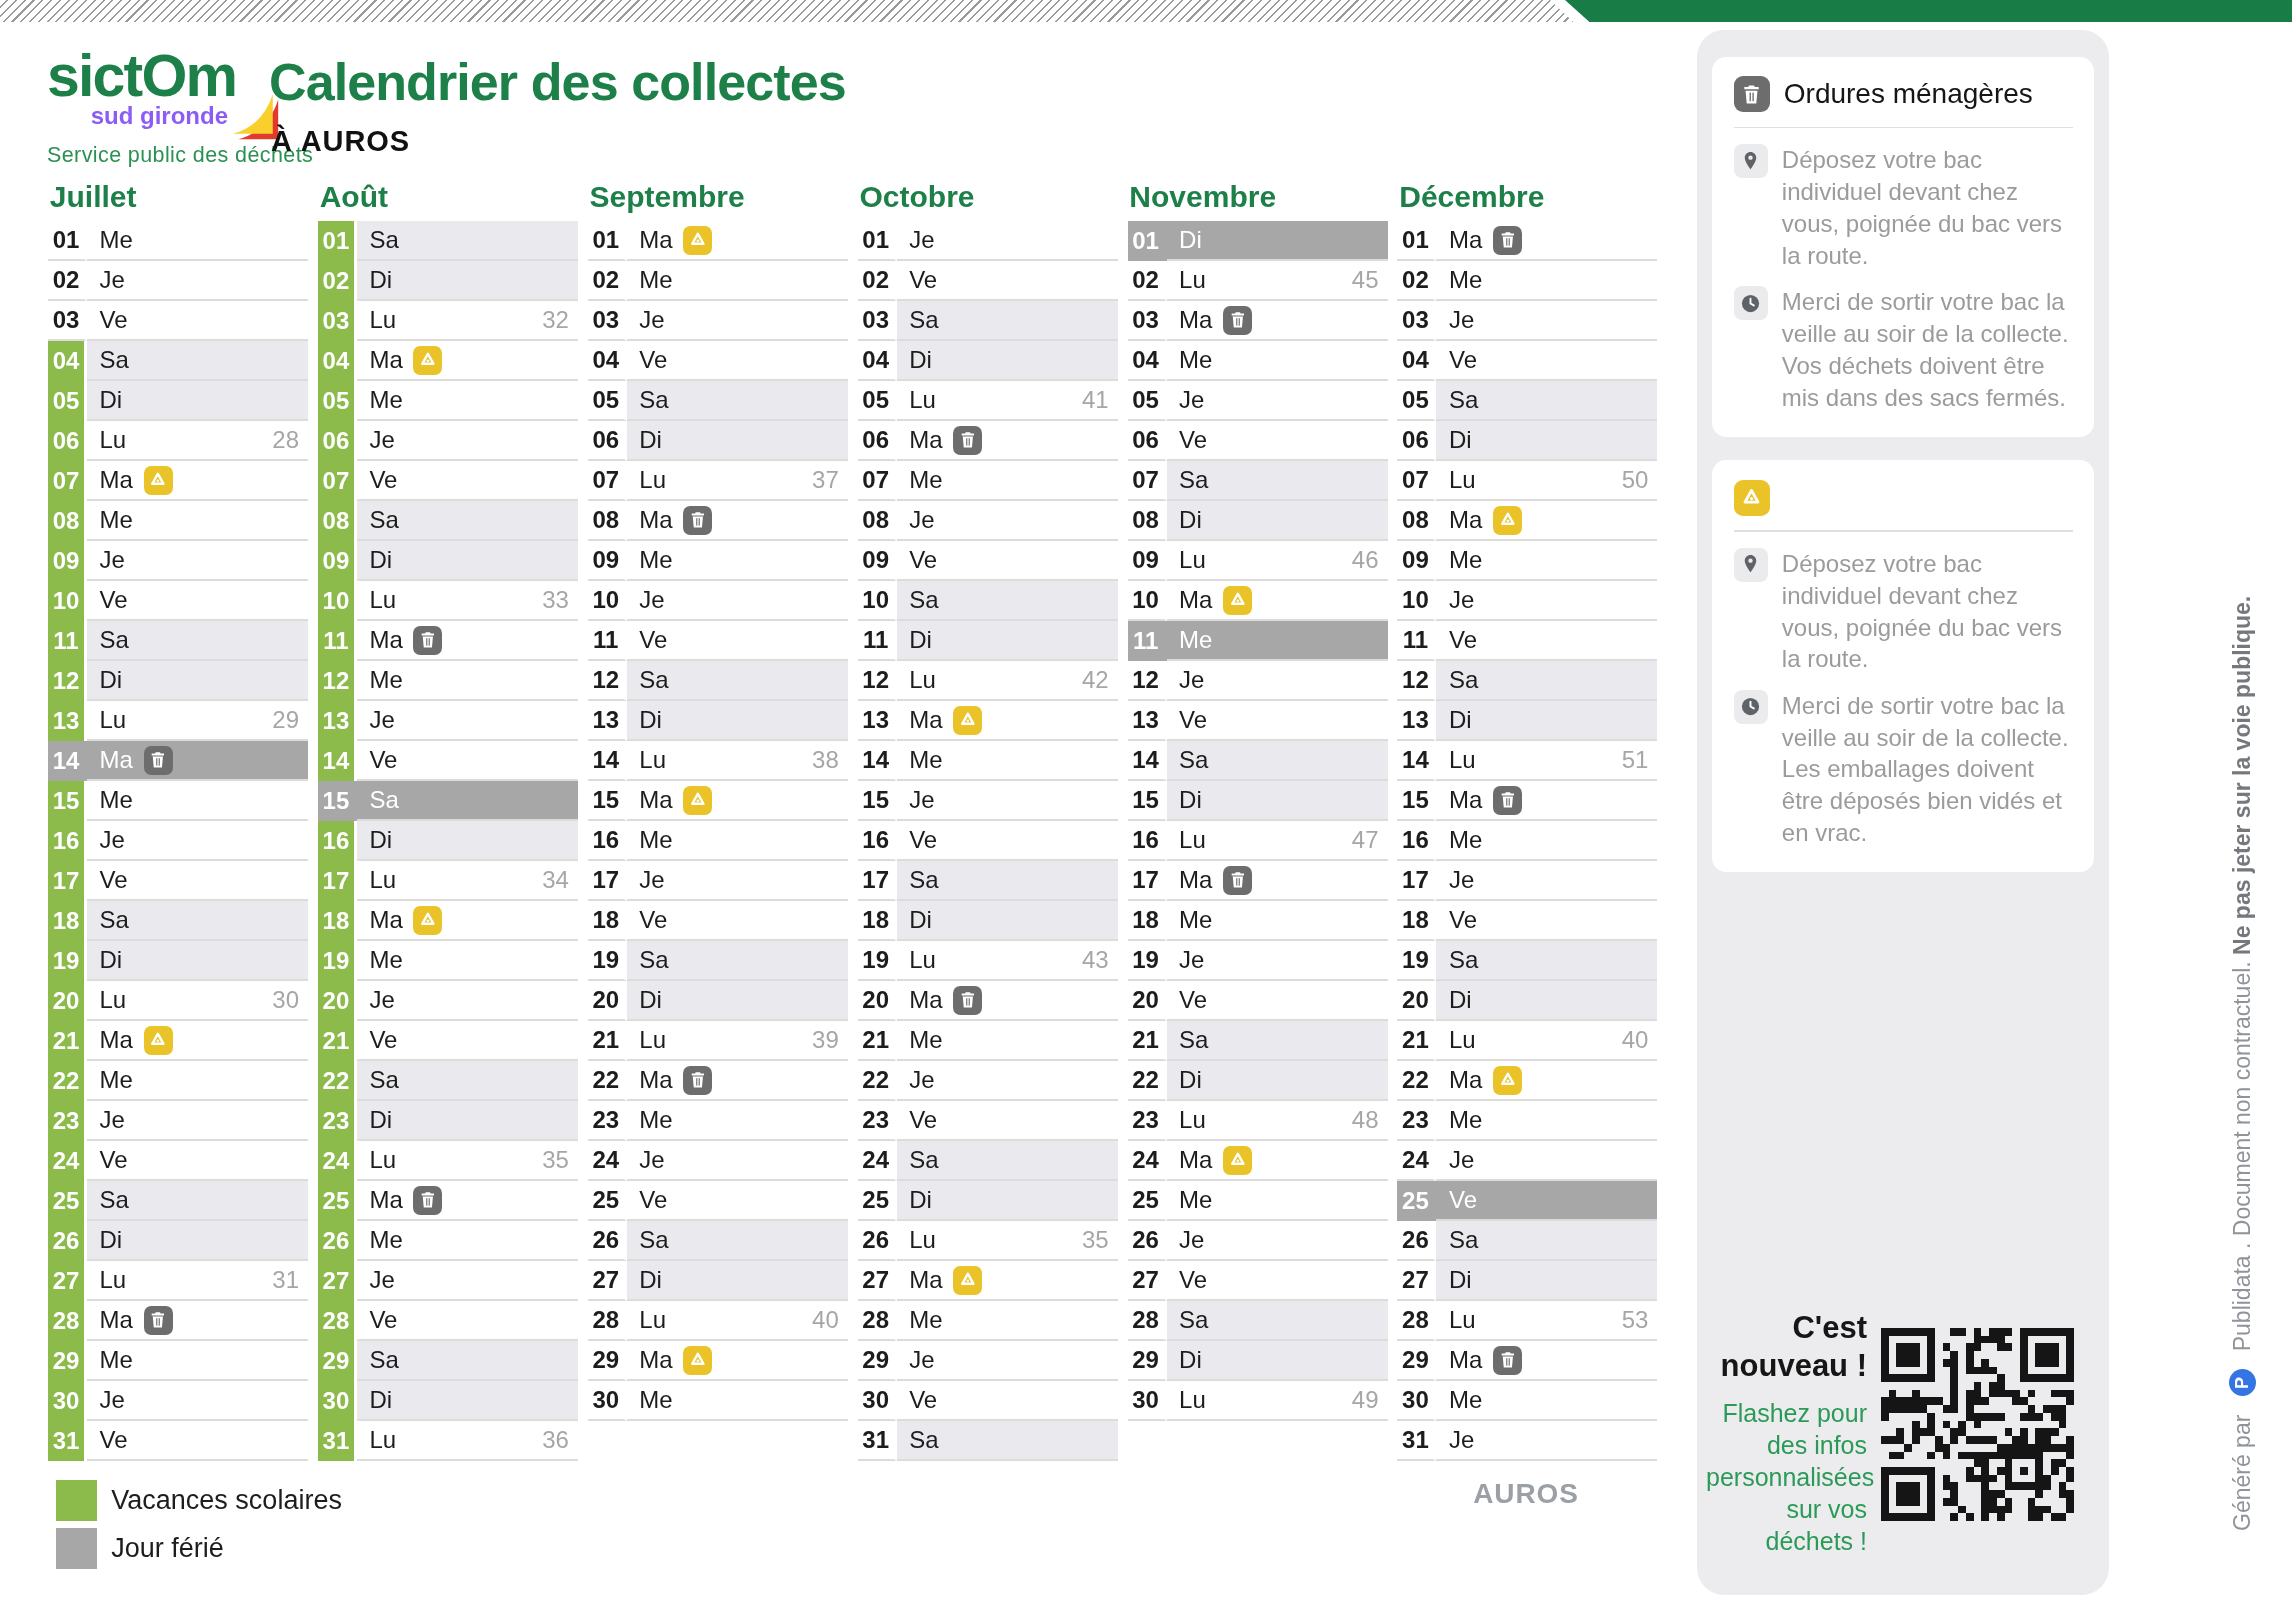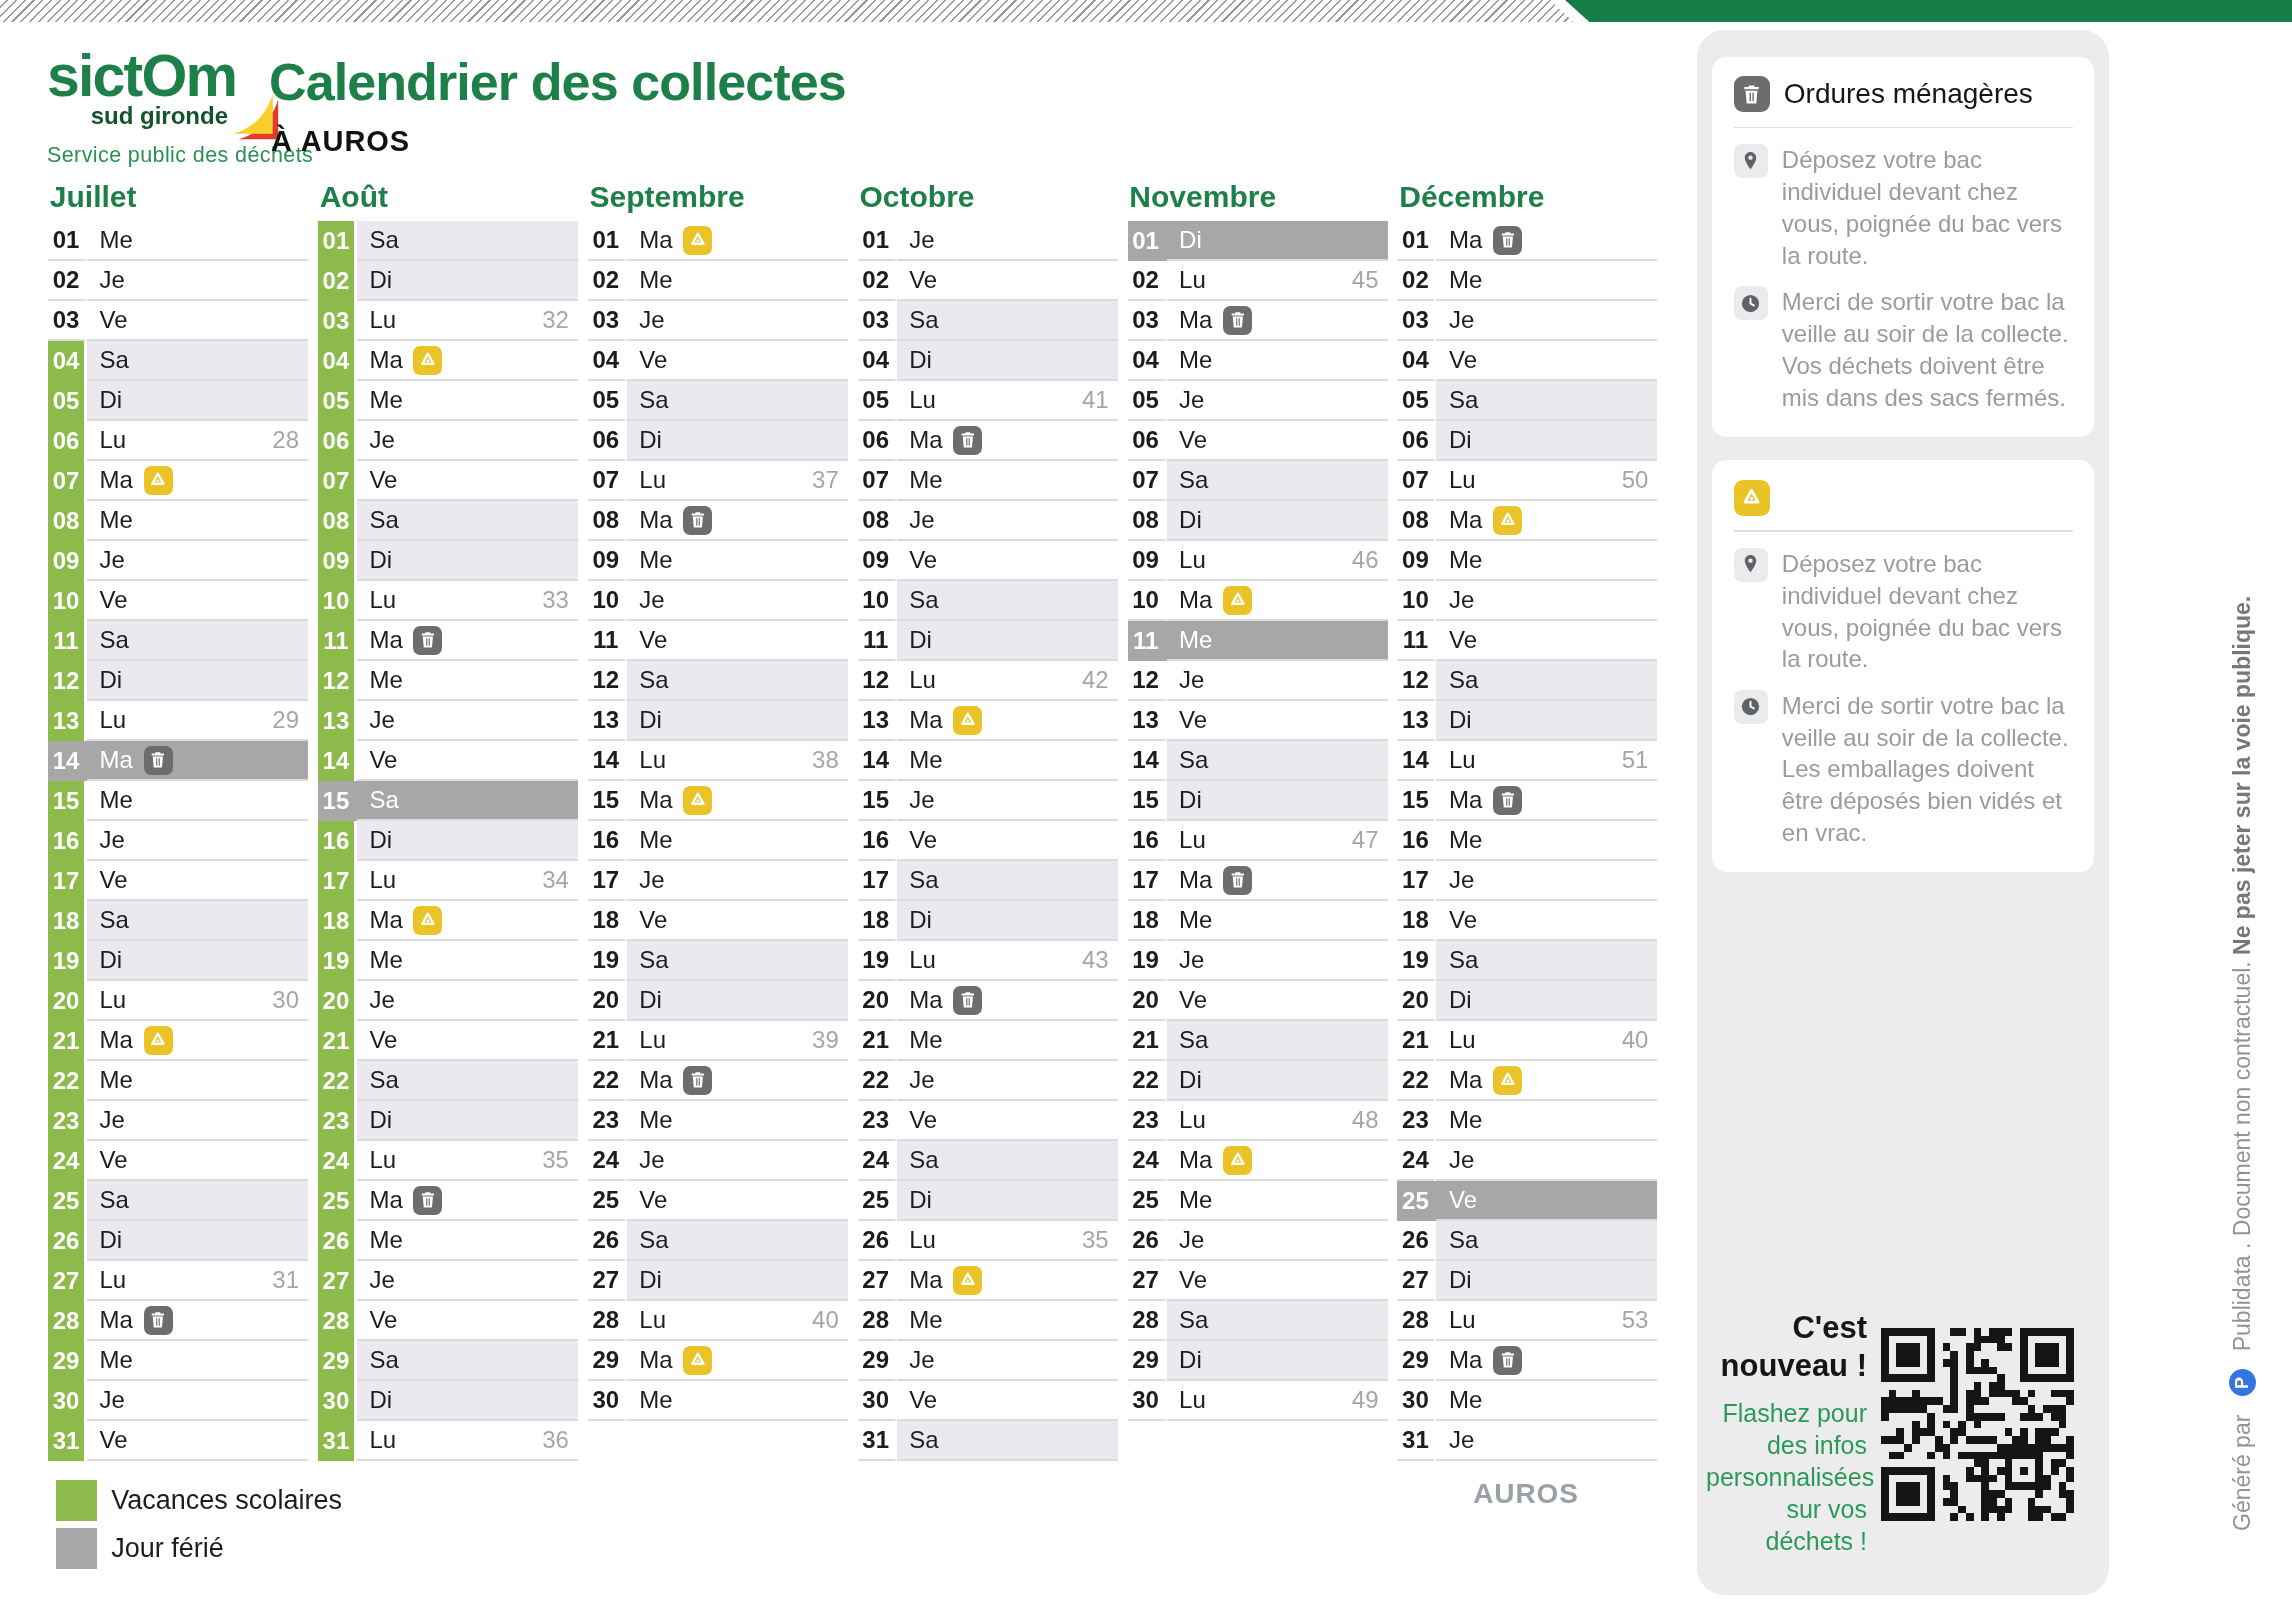--- a/index.html
+++ b/index.html
@@ -12,21 +12,21 @@
   
   .band{position:absolute;left:0;top:0;width:2293px;height:22.4px;}
   .band-hatch{position:absolute;left:0;top:0;width:1574px;height:22.4px;
     background:repeating-linear-gradient(135deg,#ffffff 0 4.7px,#9a9a9a 4.7px 6.2px);
     clip-path:polygon(0 0,1550px 0,1574px 100%,0 100%);}
   .band-green{position:absolute;left:0;top:0;width:2293px;height:22.4px;background:#177c45;
     clip-path:polygon(1565px 0,2293px 0,2293px 100%,1590px 100%);}
   
   .logo{position:absolute;left:47px;top:47px;width:242px;}
   .logo-name{font-size:59px;font-weight:bold;color:#1e8049;letter-spacing:-1.8px;line-height:1;}
-  .logo-region{font-size:24px;font-weight:bold;color:#14532d;text-align:right;width:181px;margin-top:-3.6px;}
+  .logo-region{font-size:24px;font-weight:bold;color:#8b5cf6;text-align:right;width:181px;margin-top:-3.6px;}
   .logo-swoosh{position:absolute;left:186px;top:47px;width:47px;height:47px;}
   .logo-tagline{font-size:21.5px;color:#2b9153;margin-top:12.5px;letter-spacing:0.4px;white-space:nowrap;}
   .page-title{position:absolute;left:269px;top:52px;font-size:52px;font-weight:800;color:#1e8049;letter-spacing:-0.9px;}
   .page-subtitle{position:absolute;left:271px;top:125px;font-size:29px;font-weight:bold;color:#111111;letter-spacing:0.9px;}
   
   .months{position:absolute;left:48px;top:182px;display:flex;gap:9.9px;}
   .month{width:260px;}
   .month h3{margin:0 0 9px 1.8px;font-size:30px;line-height:30px;font-weight:600;color:#1e8049;}
   .mrow{height:40px;display:flex;box-sizing:border-box;}
   .num{width:39px;display:flex;align-items:center;justify-content:center;

